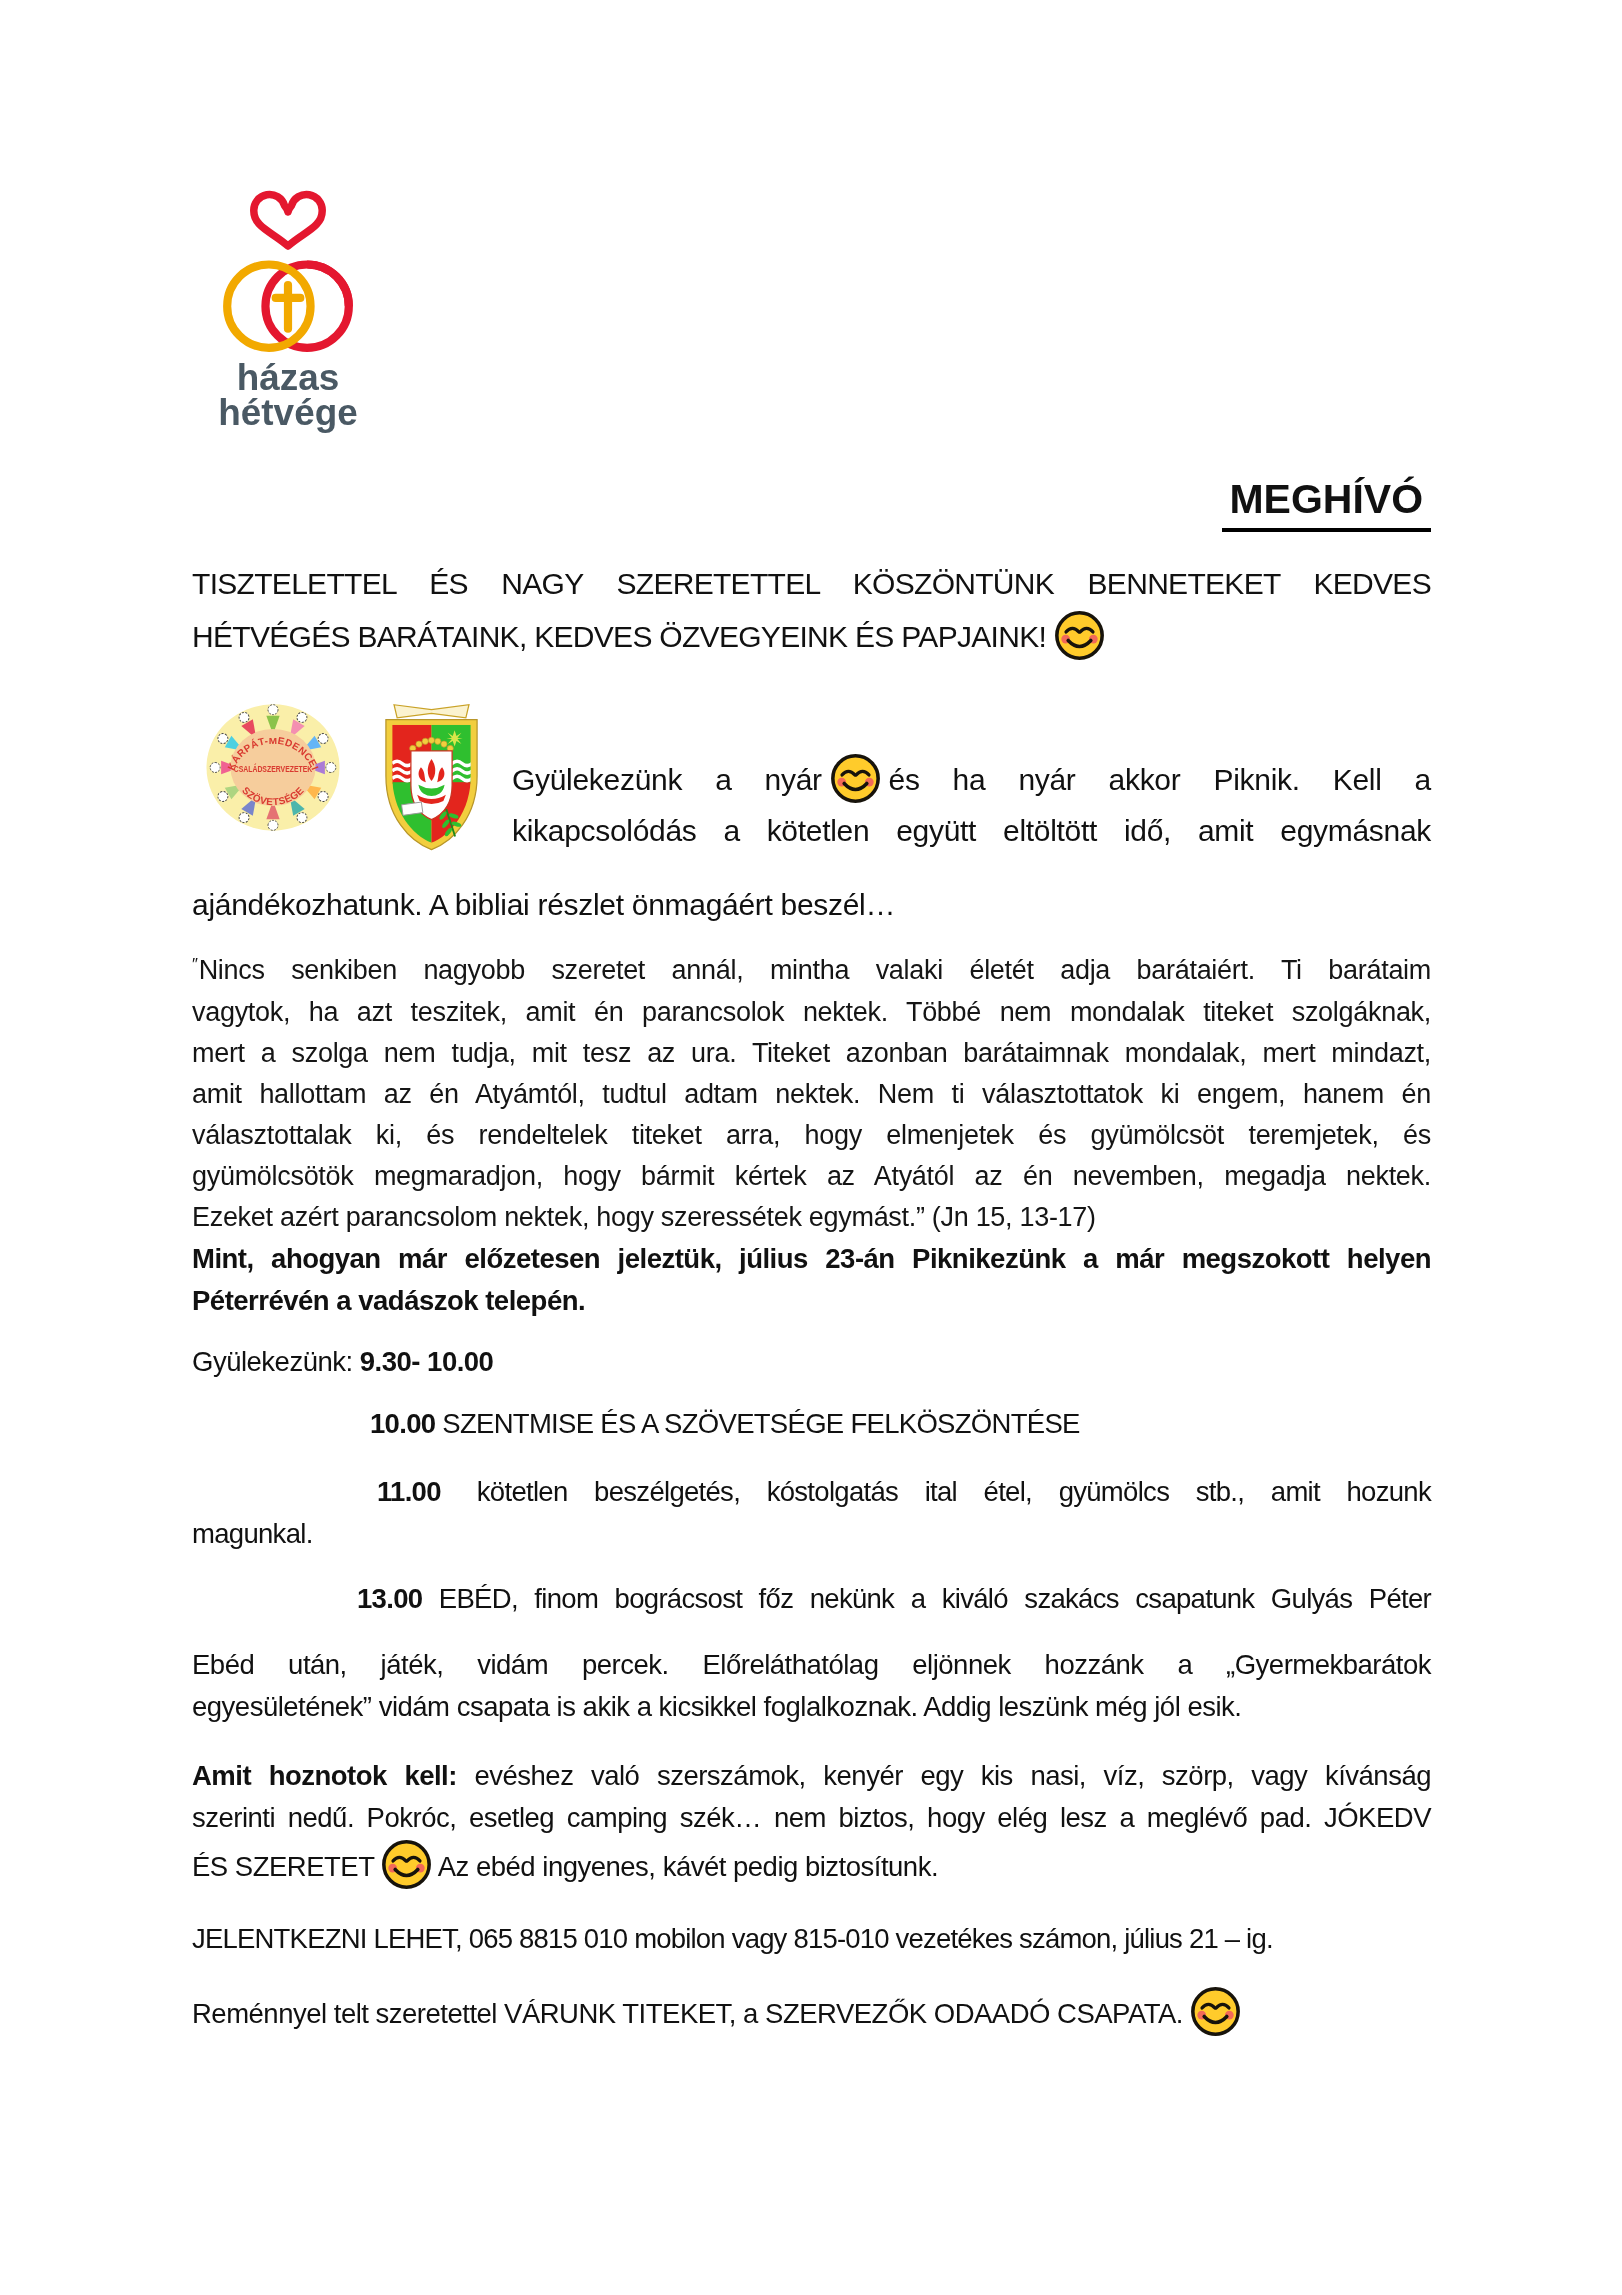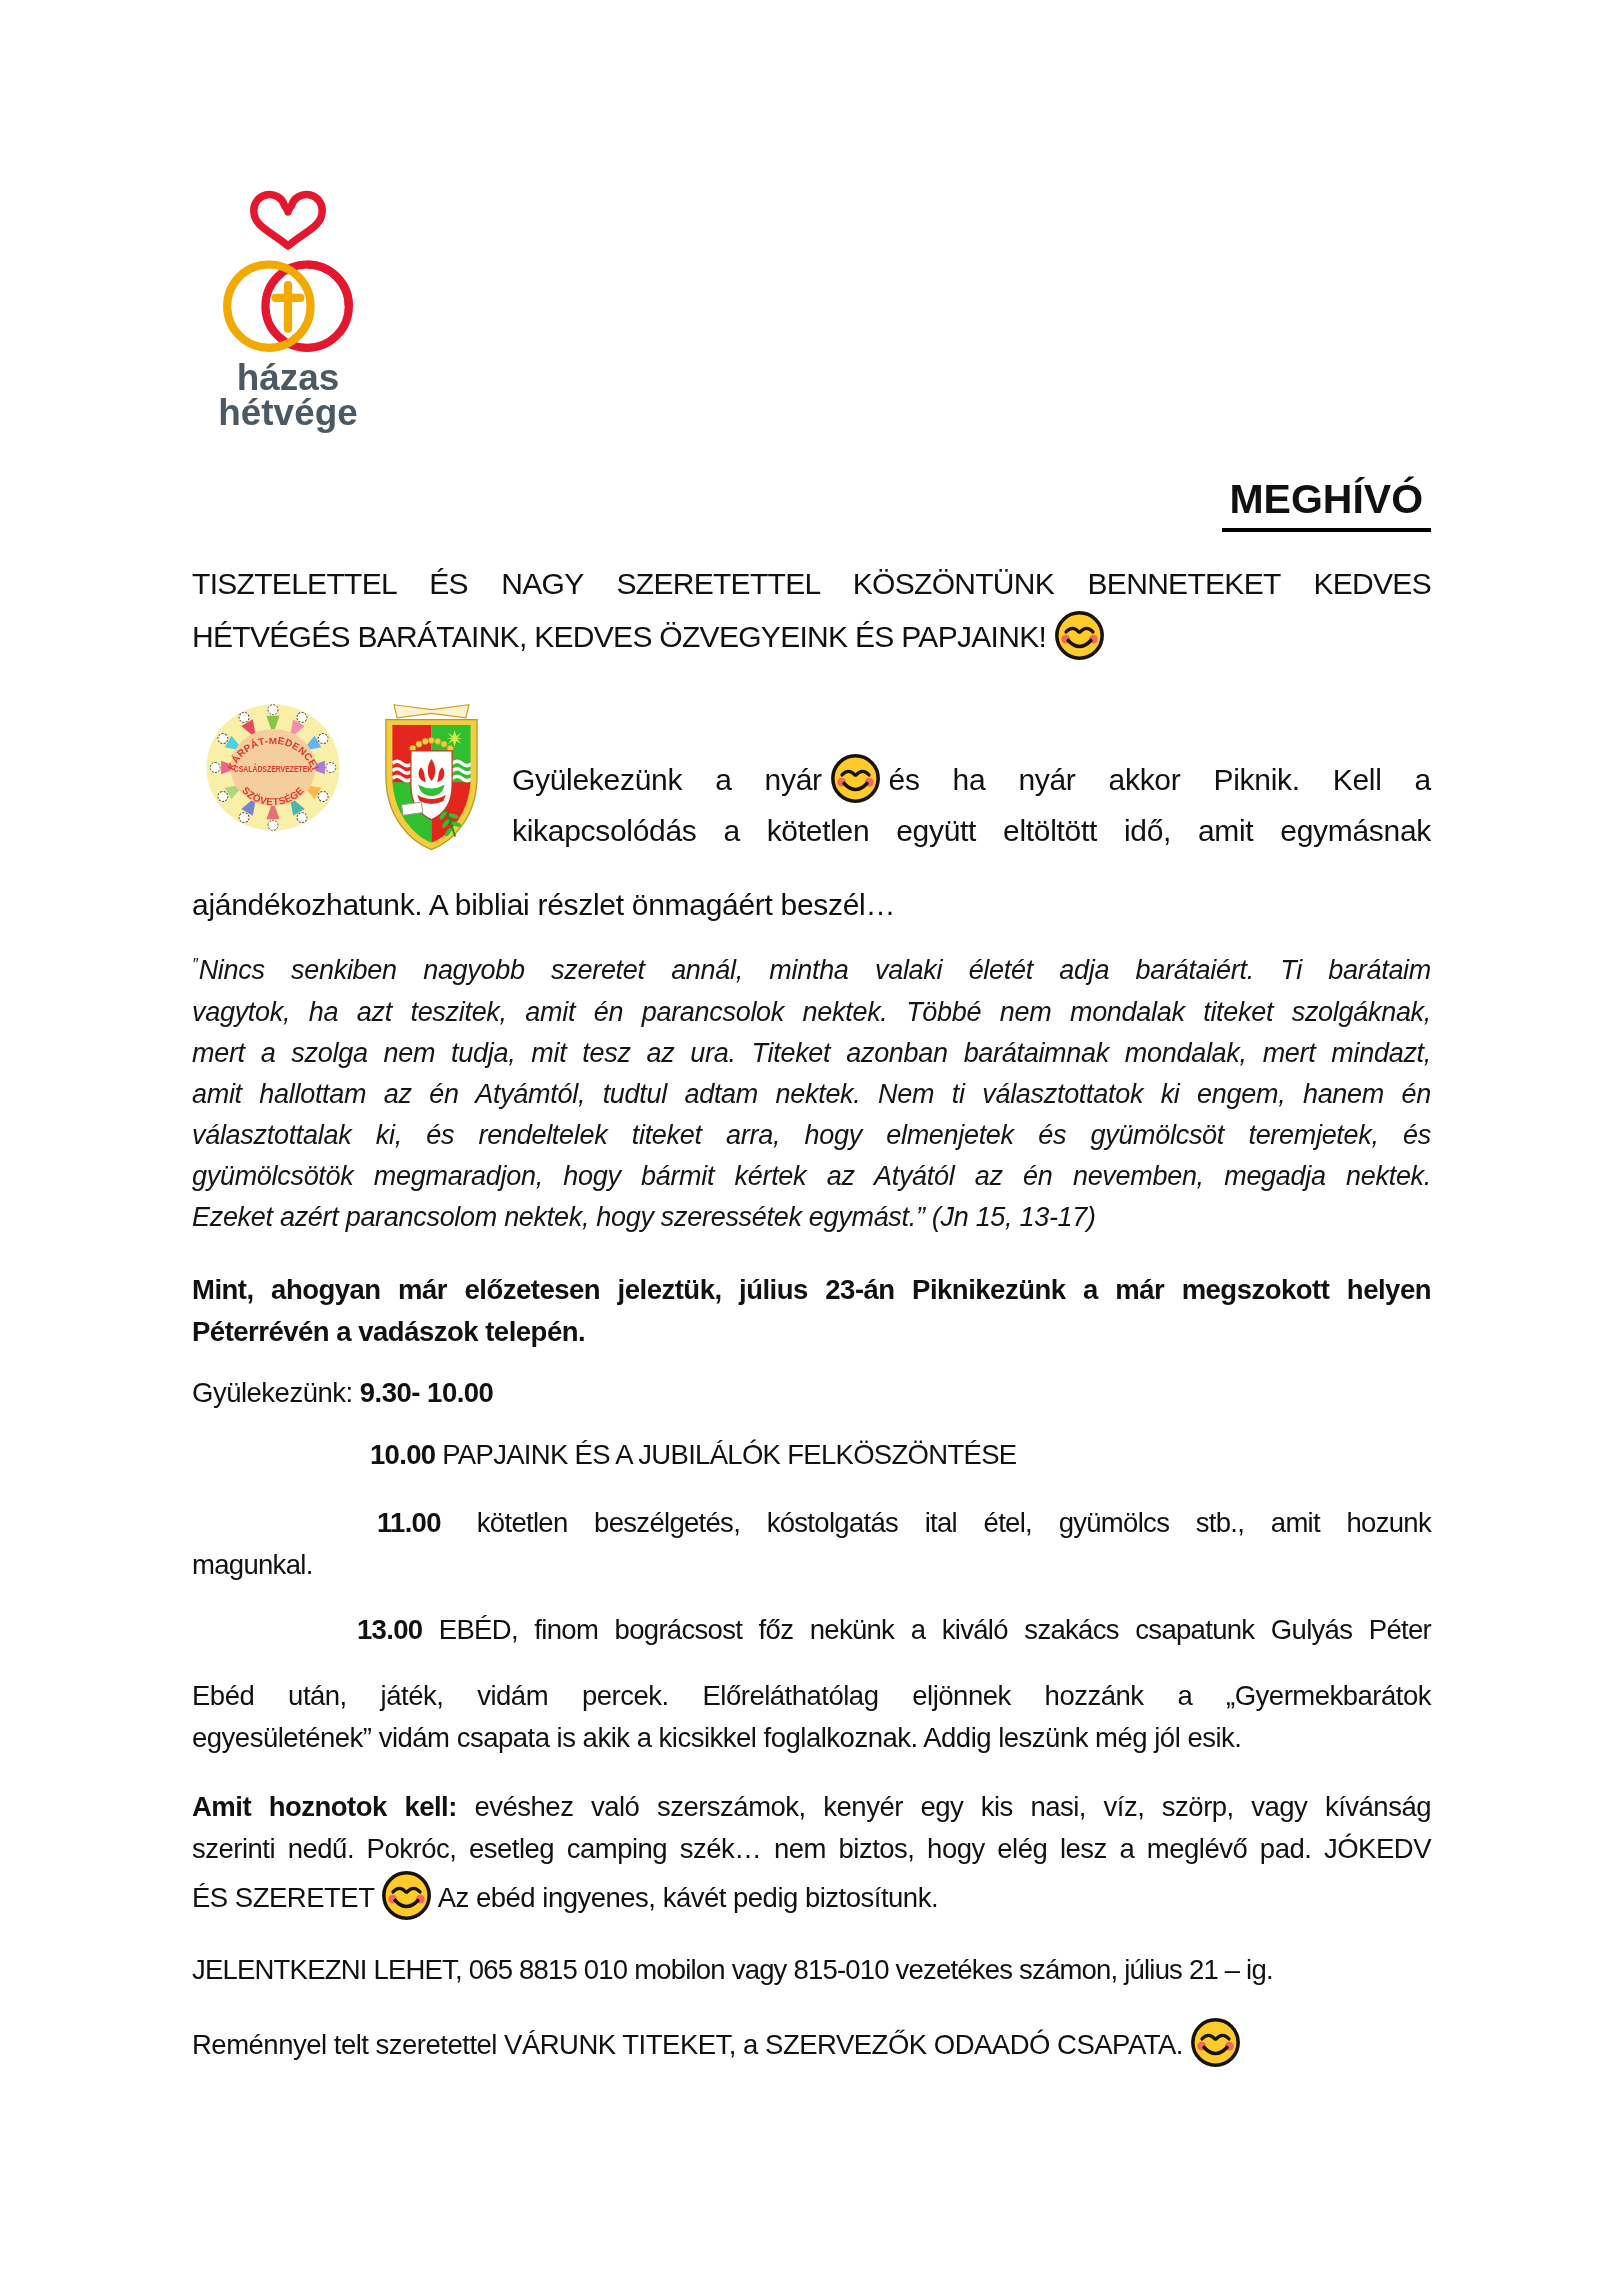--- a/index.html
+++ b/index.html
@@ -27,21 +27,21 @@
   .jall{text-align:justify;text-align-last:justify;}
   
   .intro{font-size:30px;letter-spacing:-0.7px;line-height:52px;margin-bottom:38px;}
   
   .summer-row{display:flex;align-items:flex-start;}
   .logo-sun{width:140px;height:133px;margin-left:10.5px;flex:none;}
   .logo-crest{width:107px;height:153px;margin-left:35px;flex:none;}
   .summer-text{flex:1 1 auto;margin-left:27.5px;margin-top:52px;font-size:30px;letter-spacing:-0.3px;line-height:52px;}
   .summer-cont{font-size:30px;letter-spacing:-0.3px;line-height:52px;margin-top:22px;margin-bottom:13px;}
   
-  .quote{font-size:27px;font-style:italic;letter-spacing:-0.3px;line-height:41px;margin-bottom:31px;color:#151515;}
+  .quote{font-size:27px;letter-spacing:-0.3px;line-height:41px;color:#151515;}
   .quote .qmark{font-size:0.62em;vertical-align:0.55em;letter-spacing:0.7px;}
   
   .par{font-size:27.5px;letter-spacing:-0.5px;line-height:42px;}
   .b{font-weight:bold;}
   .announce{font-weight:bold;margin-bottom:19.6px;}
   .gather{margin-bottom:19.6px;}
   .sched{letter-spacing:-0.7px;}
   .item1{margin-bottom:26px;}
   .item2{margin-bottom:23.6px;}
   .item3{margin-bottom:23.6px;}
@@ -236,21 +236,21 @@
   
   <div class="par announce">
     <span class="line jall">Mint, ahogyan már előzetesen jeleztük, július 23-án Piknikezünk a már megszokott helyen</span>
     <span class="line">Péterrévén a vadászok telepén.</span>
   </div>
 
   
   <div class="par gather"><span>Gyülekezünk: </span><span class="b">9.30- 10.00</span></div>
 
   <div class="par sched item1">
-    <span class="line"><span class="tab1"></span><span class="b">10.00</span><span> PAPJAINK ÉS A JUBILÁLÓK FELKÖSZÖNTÉSE</span></span>
+    <span class="line"><span class="tab1"></span><span class="b">10.00</span><span> SZENTMISE ÉS A SZÖVETSÉGE FELKÖSZÖNTÉSE</span></span>
   </div>
 
   <div class="par sched item2">
     <span class="line jall"><span class="tab2"></span><span class="b">11.00</span><span class="gap2"></span><span>kötetlen beszélgetés, kóstolgatás ital étel, gyümölcs stb., amit hozunk</span></span>
     <span class="line">magunkal.</span>
   </div>
 
   <div class="par sched item3">
     <span class="line jall"><span class="tab3"></span><span class="b">13.00</span><span> EBÉD, finom bográcsost főz nekünk a kiváló szakács csapatunk Gulyás Péter</span></span>
   </div>

